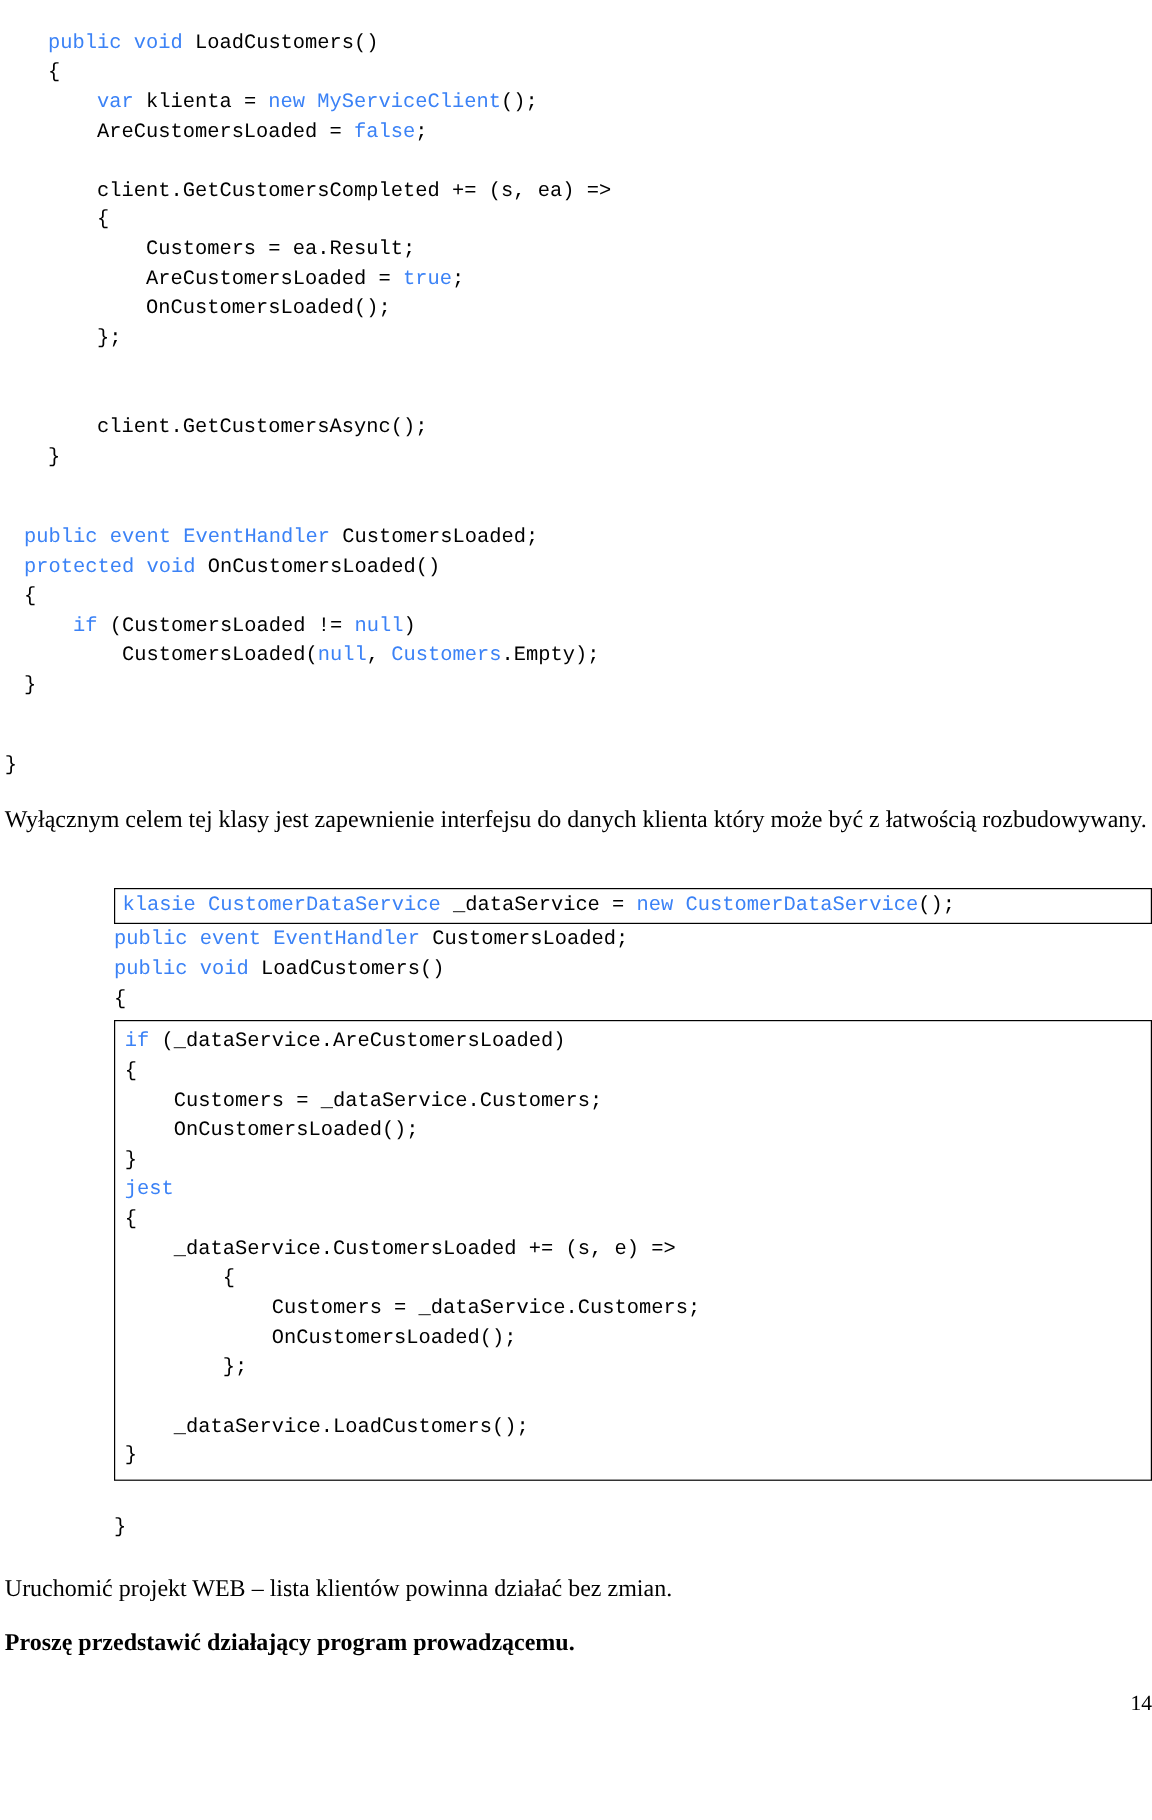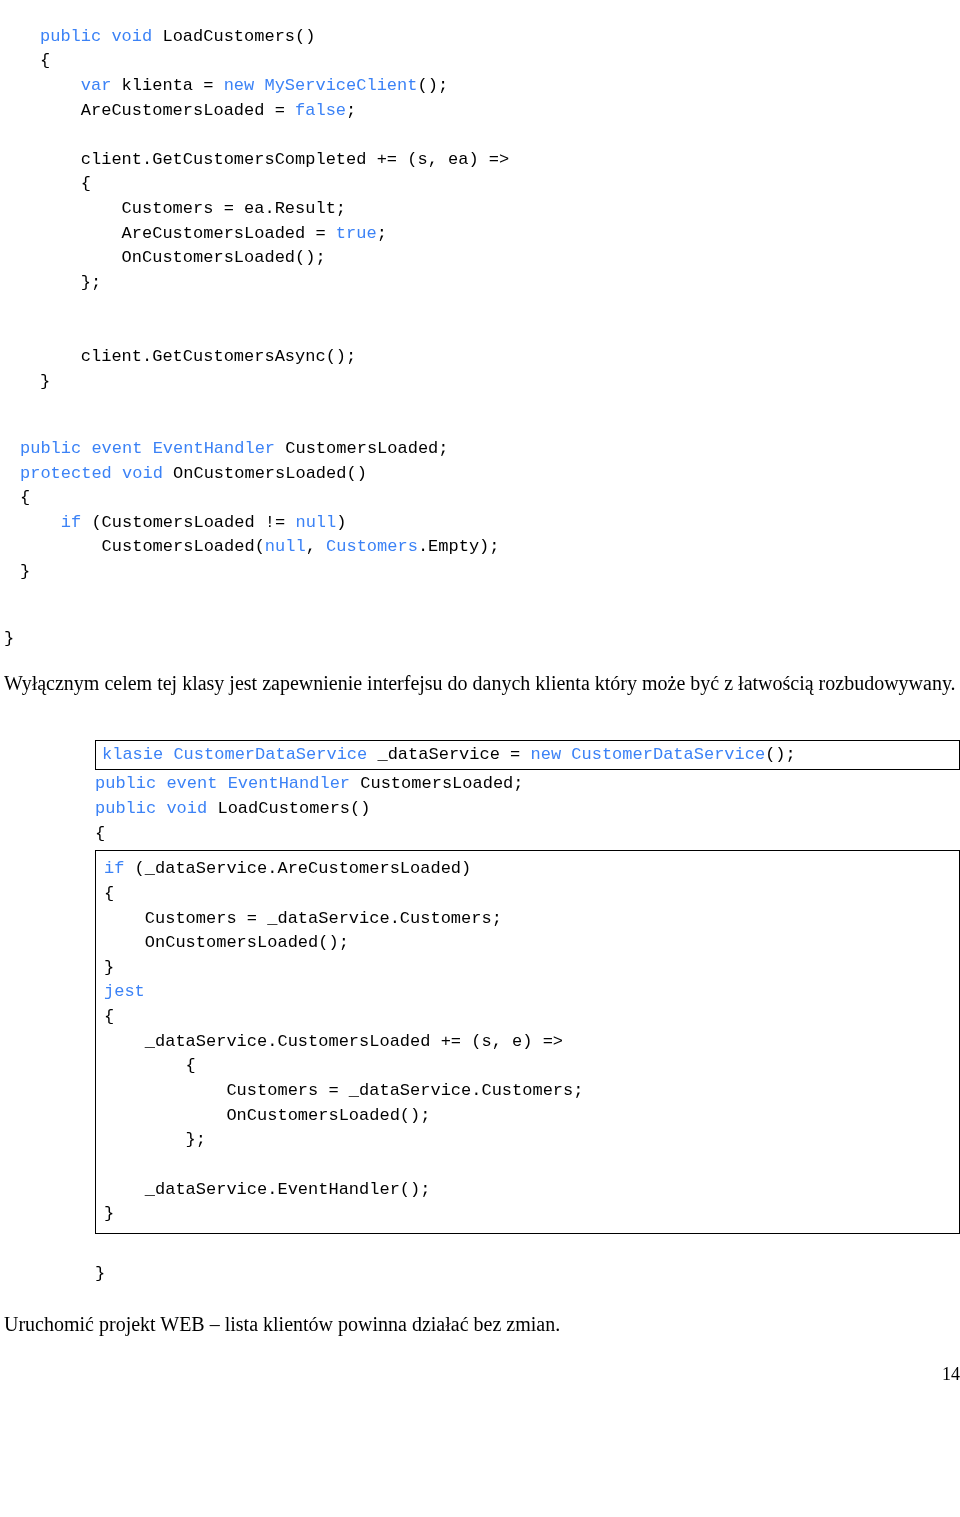--- a/index.html
+++ b/index.html
@@ -104,23 +104,24 @@
 <span>    OnCustomersLoaded();</span>
 <span>}</span>
 <span class="kw">jest</span>
 <span>{</span>
 <span>    _dataService.CustomersLoaded += (s, e) =&gt;</span>
 <span>        {</span>
 <span>            Customers = _dataService.Customers;</span>
 <span>            OnCustomersLoaded();</span>
 <span>        };</span>
 <span></span>
-<span>    _dataService.EventHandler();</span>
+<span>    _dataService.LoadCustomers();</span>
 <span>}</span></span>
 <span>}</span>
 </div>
 
   <p class="body-text" style="margin-top:24px;">Uruchomić projekt WEB – lista klientów powinna działać bez zmian.</p>
 
+  <p class="body-text bold">Proszę przedstawić działający program prowadzącemu.</p>
 
   <div class="page-num">14</div>
 
 </div>
 
 </body></html>

